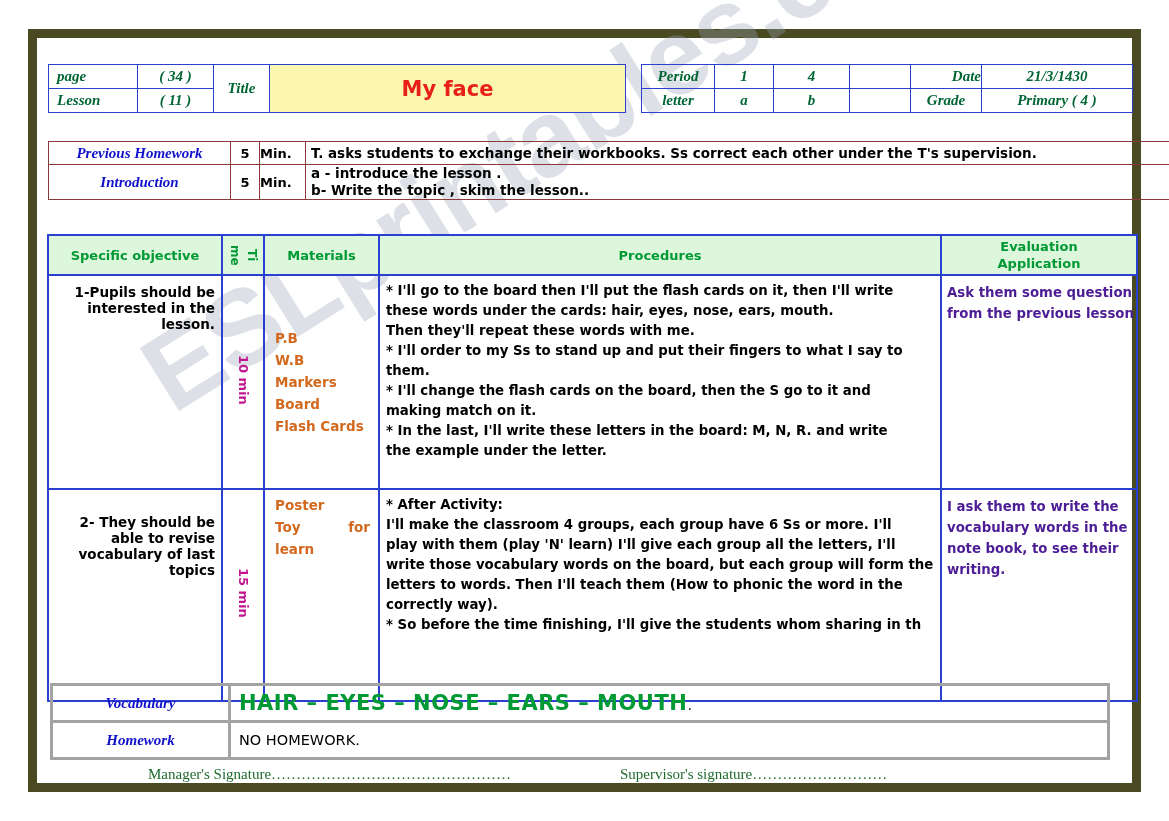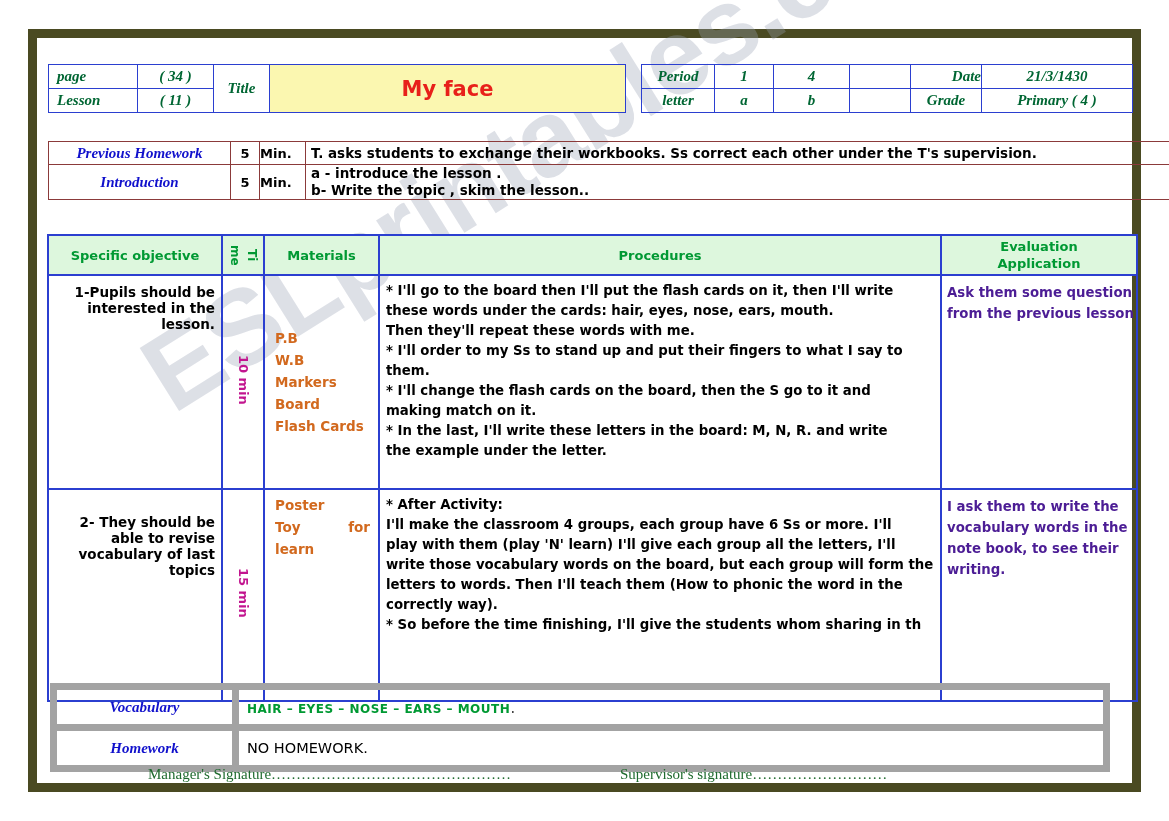--- a/index.html
+++ b/index.html
@@ -104,26 +104,26 @@
   }
   .eval-cell{vertical-align:top;padding:6px 2px 6px 5px;overflow:hidden;}
   .eval-line{
     font-family:"DejaVu Sans",sans-serif;font-weight:bold;font-size:13.3px;
     color:#4c1d95;line-height:21px;white-space:nowrap;
   }
   .hdr-2line{line-height:17px;}
 
   
   #t-bottom{position:absolute;left:50px;top:683px;width:1060px;}
-  #t-bottom td{border:7px solid #a3a3a3;height:34px;margin-left:24px;}
+  #t-bottom td{border:3px solid #a3a3a3;height:34px;margin-left:24px;}
   #t-bottom td.lbl{width:175px;}
   #t-bottom td.val{padding-left:8px;}
   .vocab-text{
     font-family:"DejaVu Sans",sans-serif;font-weight:bold;color:#009933;
-    font-size:12px;letter-spacing:.5px;
+    font-size:21px;letter-spacing:.5px;
   }
   .vocab-dot{color:#444;}
   .hw-text{
     font-family:"DejaVu Sans",sans-serif;font-size:14.5px;color:#000;
   }
 
   
   #sigs{position:absolute;left:48px;top:766px;width:1060px;}
   .sig{
     position:absolute;font-family:"Liberation Serif",serif;

